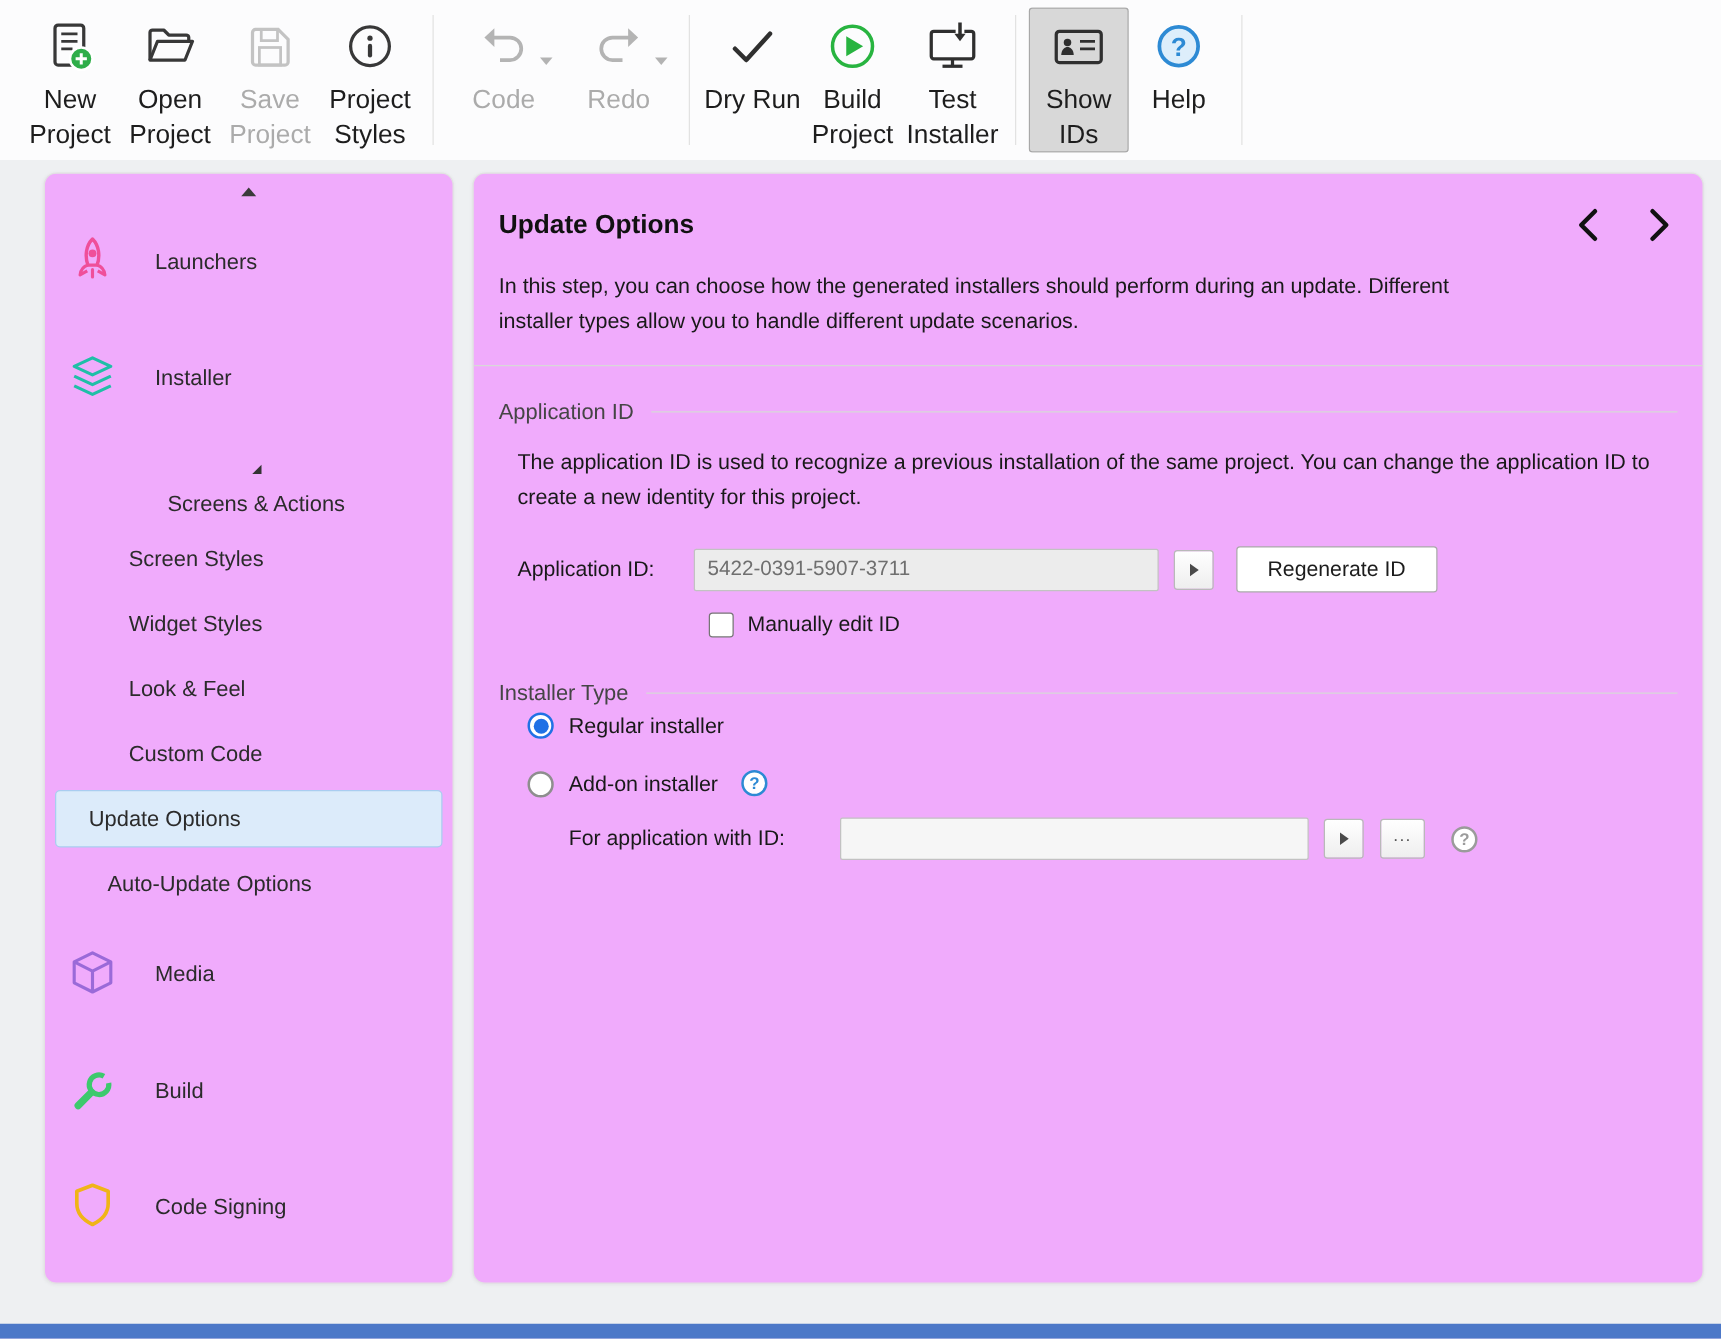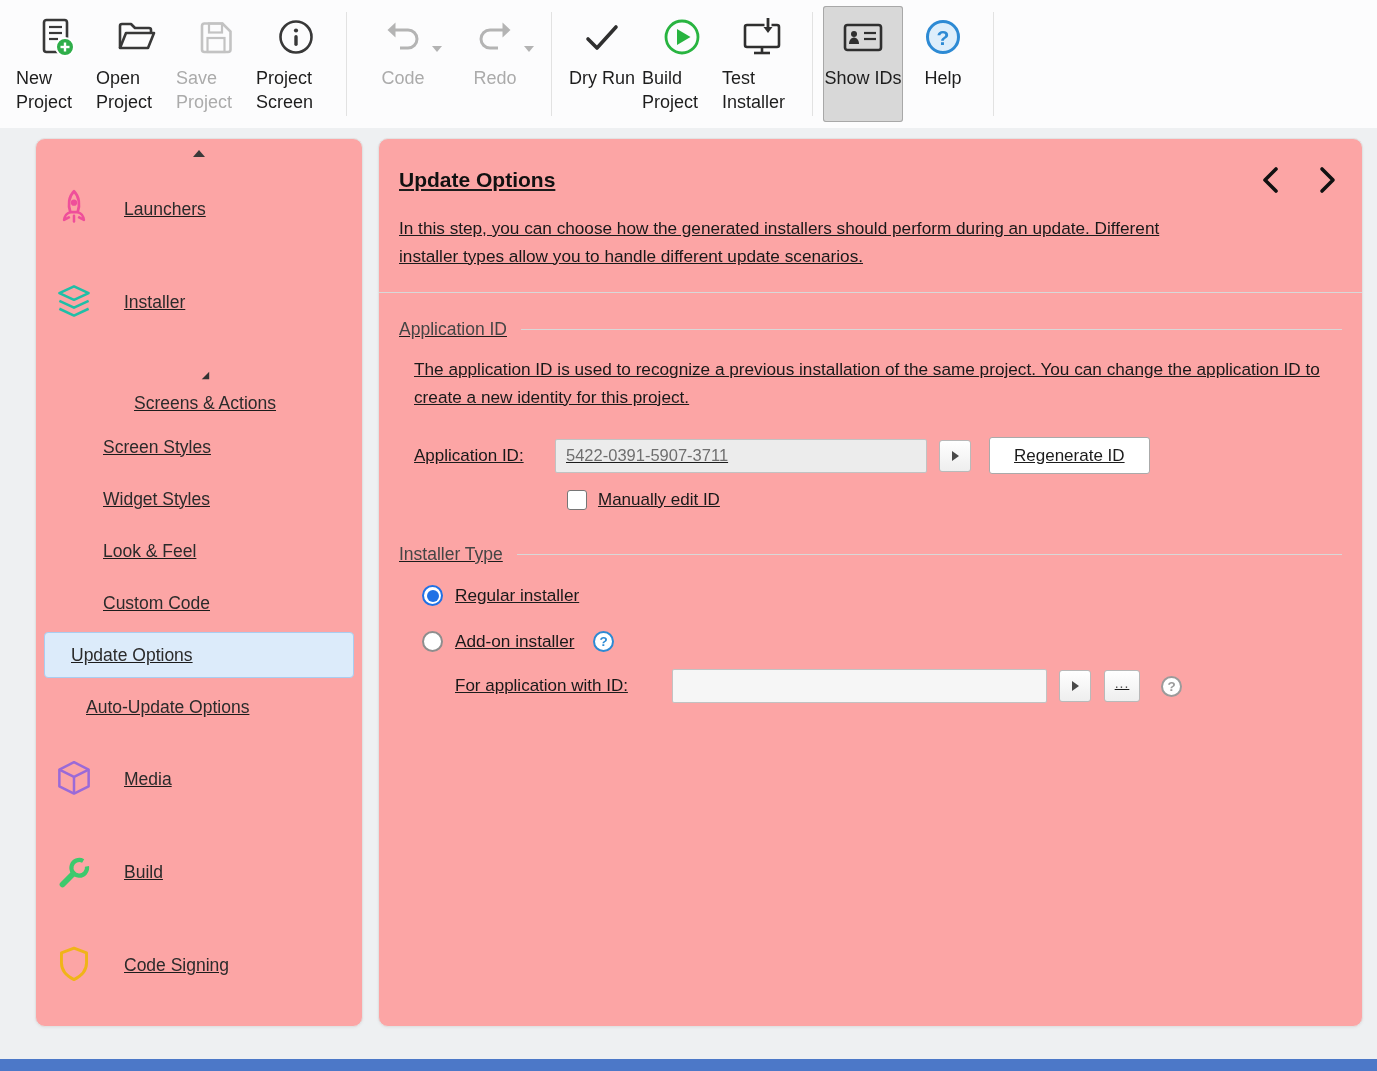--- a/index.html
+++ b/index.html
@@ -17,37 +17,36 @@
     position: absolute; top: 0; left: 0; right: 0; height: 128px;
     background: #fcfcfd;
     display: flex; align-items: stretch; padding: 6px 0 6px 16px;
   }
   .tb-btn {
     width: 80px; display: flex; flex-direction: column; align-items: center;
     padding-top: 10px; gap: 6px; border-radius: 3px; position: relative; cursor: default;
   }
   .tb-btn.wide { width: 92px; }
   .tb-icon { width: 44px; height: 44px; flex: 0 0 auto; }
-  .tb-label { font-size: 18px; line-height: 1.35; color: #1d1d1d; }
+  .tb-label { font-size: 21px; text-align: center; line-height: 1.35; color: #1d1d1d; }
   .tb-btn.disabled .tb-label { color: #ababab; }
   .tb-btn.active { background: #d8d8d8; box-shadow: inset 0 0 0 1px #a8a8a8; }
   .tb-sep { width: 1px; background: #e2e2e2; margin: 6px 10px; }
   .tb-caret {
     position: absolute; right: 7px; top: 40px;
     width: 0; height: 0;
     border-left: 5px solid transparent; border-right: 5px solid transparent;
     border-top: 6px solid #b3b3b3;
   }
 
   
   .card {
-    position: absolute; background: #fca5a5;
+    position: absolute; background: #f0abfc;
     border: 1px solid #e2e2e2; border-radius: 10px;
     box-shadow: 0 1px 3px rgba(0,0,0,.05);
-    text-decoration: underline;
   }
 
   
   .sidebar { left: 35px; top: 138px; width: 328px; height: 889px; padding-top: 4px; overflow: hidden; }
   .scroll-up { height: 20px; display: flex; justify-content: center; align-items: center; }
   .tri-up { width: 0; height: 0; border-left: 6px solid transparent; border-right: 6px solid transparent; border-bottom: 7px solid #3a3a3a; }
   .side-big { height: 93px; display: flex; align-items: center; padding-left: 15px; gap: 27px; }
   .side-big svg { width: 46px; height: 46px; flex: 0 0 auto; }
   .lbl { font-size: 17.5px; color: #2b2b2b; white-space: nowrap; }
   .side-row { height: 52px; display: flex; align-items: center; }
@@ -98,21 +97,21 @@
 
   .regen-btn {
     margin-left: 18px; height: 37px; padding: 0 24px;
     background: #fff; border: 1px solid #aaa; border-radius: 3px;
     font-family: "Liberation Sans", sans-serif; font-size: 17px; color: #1c1c1c; cursor: default;
   }
 
   .check-row { display: flex; align-items: center; gap: 11px; margin: 16px 0 0 153px; }
   .checkbox { width: 20px; height: 20px; border: 1.5px solid #767676; border-radius: 3px; background: #fff; flex: 0 0 auto; }
 
-  .radio-row { display: flex; align-items: center; gap: 12px; margin: 20px 0 0 8px; }
+  .radio-row { display: flex; align-items: flex-end; gap: 12px; margin: 5px 0 0 8px; }
   .radio { width: 21px; height: 21px; border-radius: 50%; background: #fff; border: 2px solid #8e8e8e; position: relative; flex: 0 0 auto; }
   .radio.selected { border: 2.5px solid var(--accent-blue, #2071e5); }
   .radio.selected::after { content: ""; position: absolute; inset: 2.5px; border-radius: 50%; background: var(--accent-blue, #2071e5); }
   .radio-label { font-size: 17.2px; color: #191919; }
 
   .forapp-row { display: flex; align-items: center; margin: 16px 0 0 41px; }
   .forapp-row .field-label { width: 217px; flex: 0 0 auto; }
   .help-small { margin-left: 20px; flex: 0 0 auto; }
 
   .bottom-bar { position: absolute; left: 0; right: 0; bottom: 0; height: 12px; background: var(--bottom-bar-blue, #4c78c8); }
@@ -151,21 +150,21 @@
     </svg>
     <div class="tb-label">Save Project</div>
   </div>
 
   <div class="tb-btn">
     <svg class="tb-icon" viewBox="0 0 44 44">
       <circle cx="22" cy="21" r="15.5" fill="none" stroke="#383838" stroke-width="2.6"></circle>
       <circle cx="22" cy="14.5" r="2.1" fill="#383838"></circle>
       <rect x="20.3" y="19" width="3.4" height="11" rx="1.7" fill="#383838"></rect>
     </svg>
-    <div class="tb-label">Project Screen</div>
+    <div class="tb-label">Project Styles</div>
   </div>
 
   <div class="tb-sep"></div>
 
   <div class="tb-btn wide disabled">
     <svg class="tb-icon" viewBox="0 0 44 44">
       <path d="M12 14 h15 a9 9 0 0 1 0 18 h-8" fill="none" stroke="#b4b4b4" stroke-width="3"></path>
       <path d="M14.5 6.5 L6.5 14 L14.5 21.5 Z" fill="#b4b4b4"></path>
     </svg>
     <div class="tb-label">Code</div>

